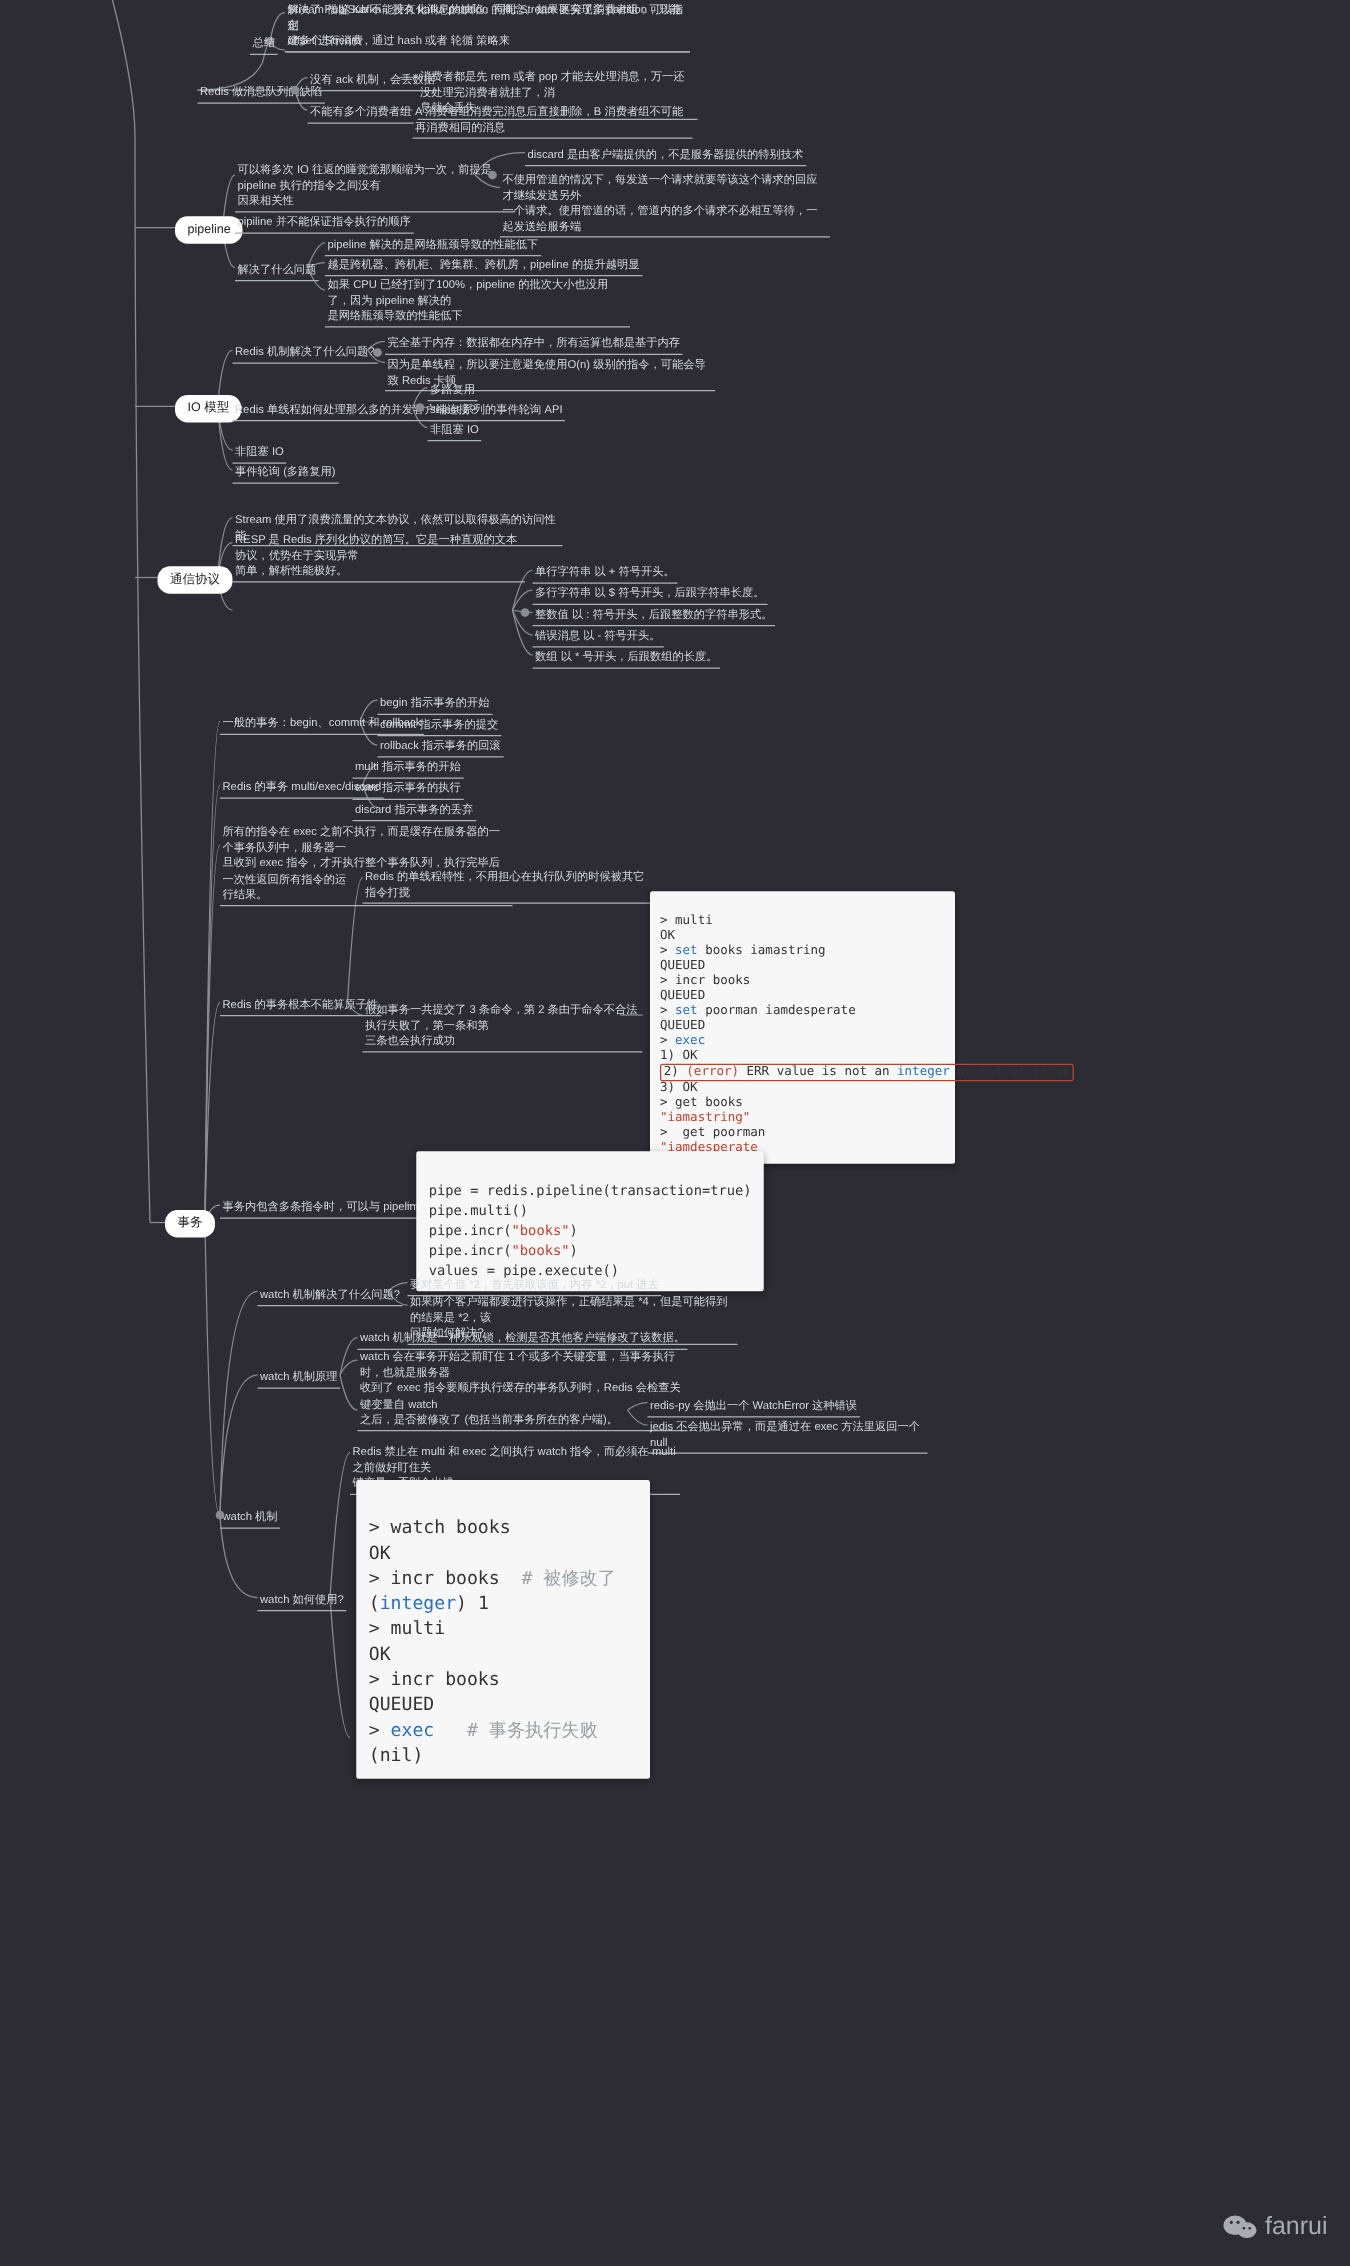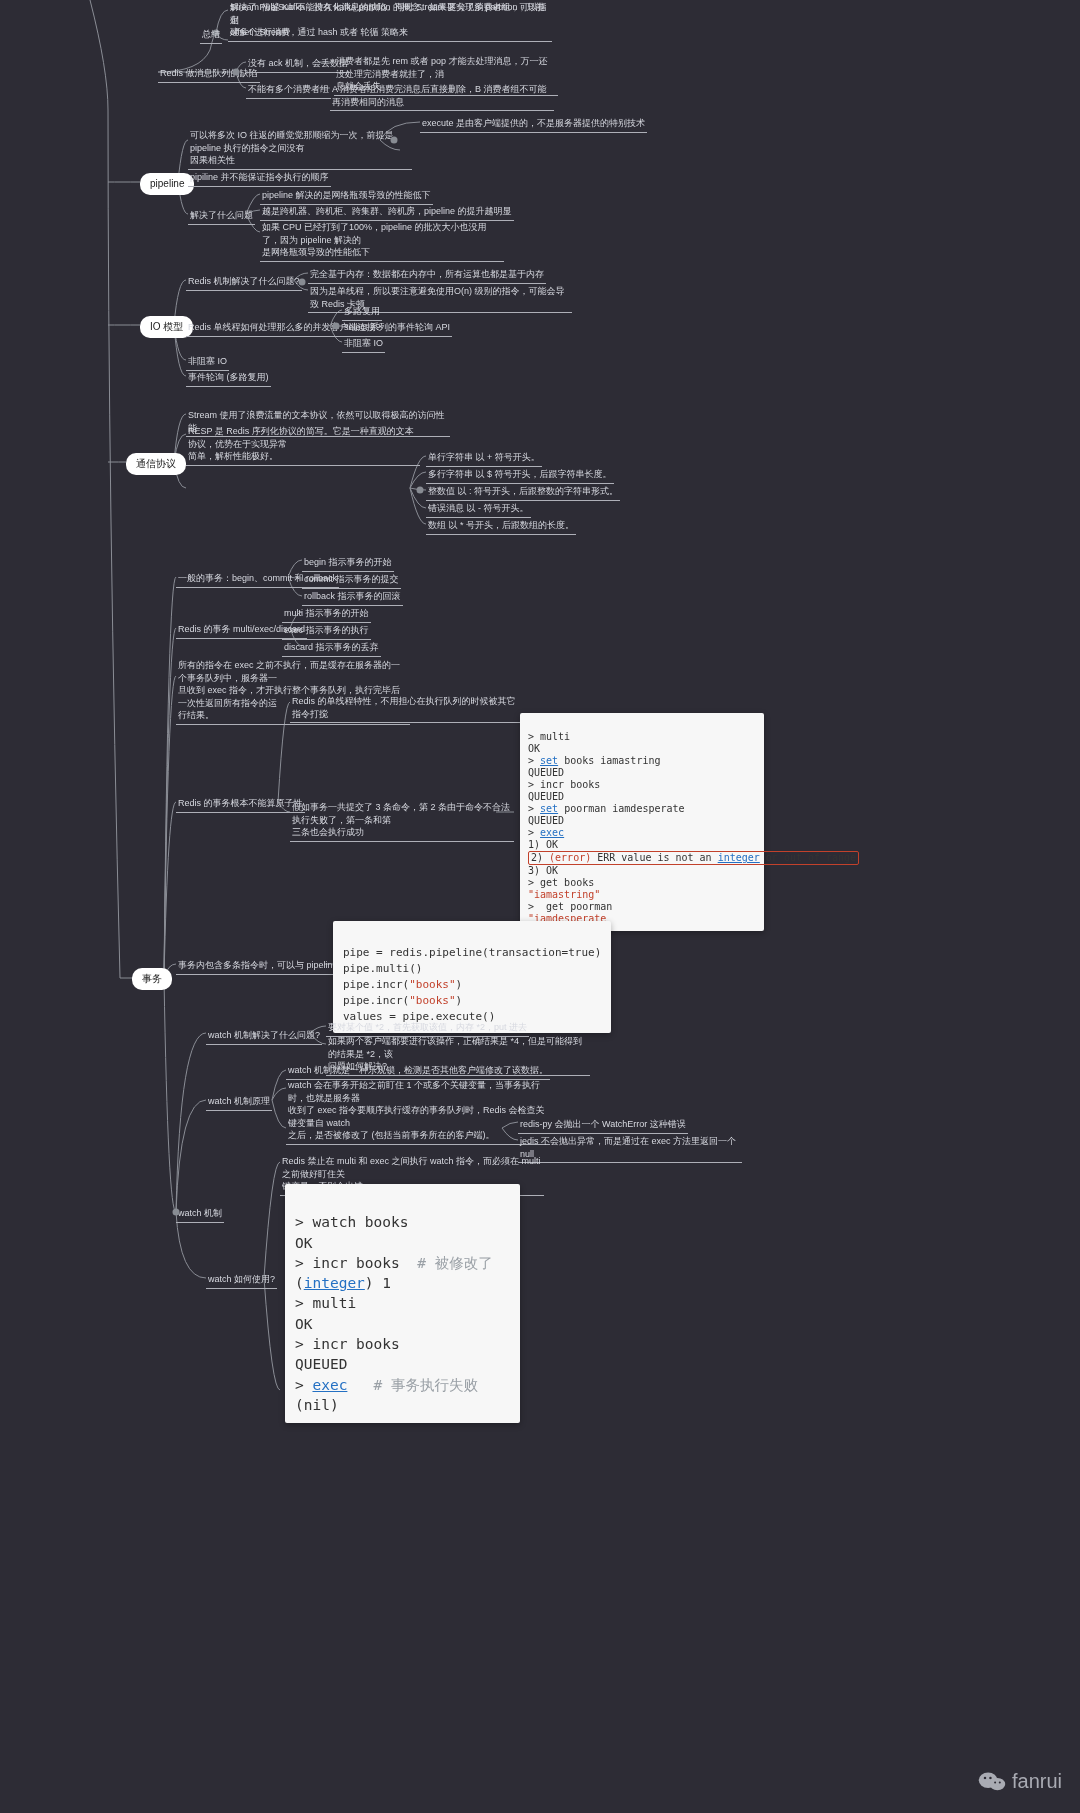--- a/index.html
+++ b/index.html
@@ -51,21 +51,21 @@
     font-size: 11px;
     line-height: 1.45;
     padding: 8px 10px;
     white-space: pre;
     border-radius: 2px;
     box-shadow: 0 2px 6px rgba(0,0,0,.3);
   }
   .code-small { font-size: 10px; line-height: 1.2; padding: 6px 8px; }
   .code-large { font-size: 14.5px; line-height: 1.4; }
 
-  .kw  { color: #2470c3; text-decoration: underline; }   
+  .kw  { color: #2470c3; }   
   .str { color: #c2412b; text-align: right; }   
   .cmt { color: #9aa0a6; }   
   .errbox { border: 1px solid #c2412b; border-radius: 2px; padding: 0 2px; display: inline-block; }
 
   
   .dot {
     position: absolute;
     width: 7px;
     height: 7px;
     background: #888c93;
@@ -190,21 +190,23 @@
   <div class="node" style="left:246px;top:56px">没有 ack 机制，会丢数据</div>
   <div class="node" style="left:334px;top:54px;max-width:220px">消费者都是先 rem 或者 pop 才能去处理消息，万一还没处理完消费者就挂了，消
 息就会丢失</div>
   <div class="node" style="left:246px;top:82px">不能有多个消费者组</div>
   <div class="node" style="left:330px;top:82px;max-width:220px">A 消费者组消费完消息后直接删除，B 消费者组不可能再消费相同的消息</div>
 
   <div class="pill" style="left:140px;top:173px">pipeline</div>
   <div class="node" style="left:188px;top:128px;max-width:220px">可以将多次 IO 往返的睡觉觉那顺缩为一次，前提是 pipeline 执行的指令之间没有
 因果相关性</div>
   <div class="dot" style="left:394px;top:140px"></div>
-  <div class="node" style="left:420px;top:116px">execute 是由客户端提供的，不是服务器提供的特别技术</div>
+  <div class="node" style="left:420px;top:116px">discard 是由客户端提供的，不是服务器提供的特别技术</div>
+  <div class="node" style="left:400px;top:136px;max-width:260px">不使用管道的情况下，每发送一个请求就要等该这个请求的回应才继续发送另外
+一个请求。使用管道的话，管道内的多个请求不必相互等待，一起发送给服务端</div>
   <div class="node" style="left:188px;top:170px">pipiline 并不能保证指令执行的顺序</div>
   <div class="node" style="left:188px;top:208px">解决了什么问题</div>
   <div class="node" style="left:260px;top:188px">pipeline 解决的是网络瓶颈导致的性能低下</div>
   <div class="node" style="left:260px;top:204px">越是跨机器、跨机柜、跨集群、跨机房，pipeline 的提升越明显</div>
   <div class="node" style="left:260px;top:220px;max-width:240px">如果 CPU 已经打到了100%，pipeline 的批次大小也没用了，因为 pipeline 解决的
 是网络瓶颈导致的性能低下</div>
 
   <div class="pill" style="left:140px;top:316px">IO 模型</div>
   <div class="node" style="left:186px;top:274px">Redis 机制解决了什么问题?</div>
   <div class="dot" style="left:302px;top:282px"></div>

